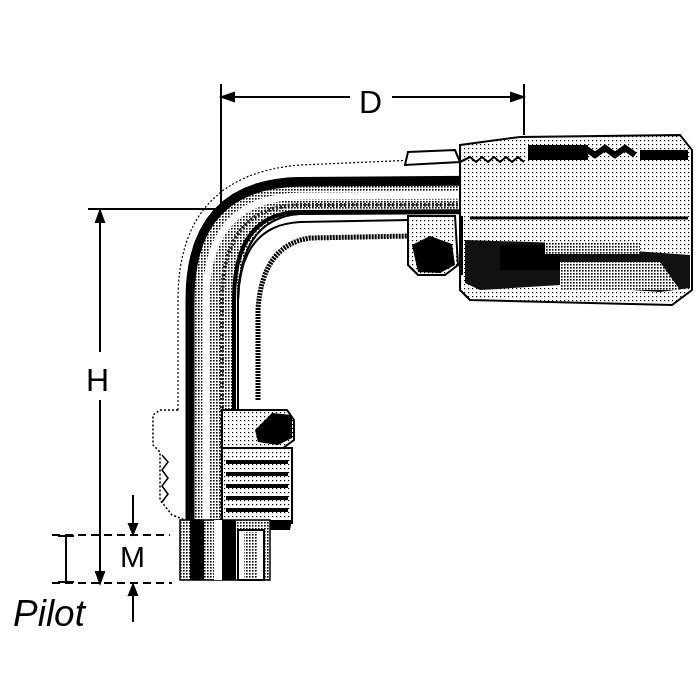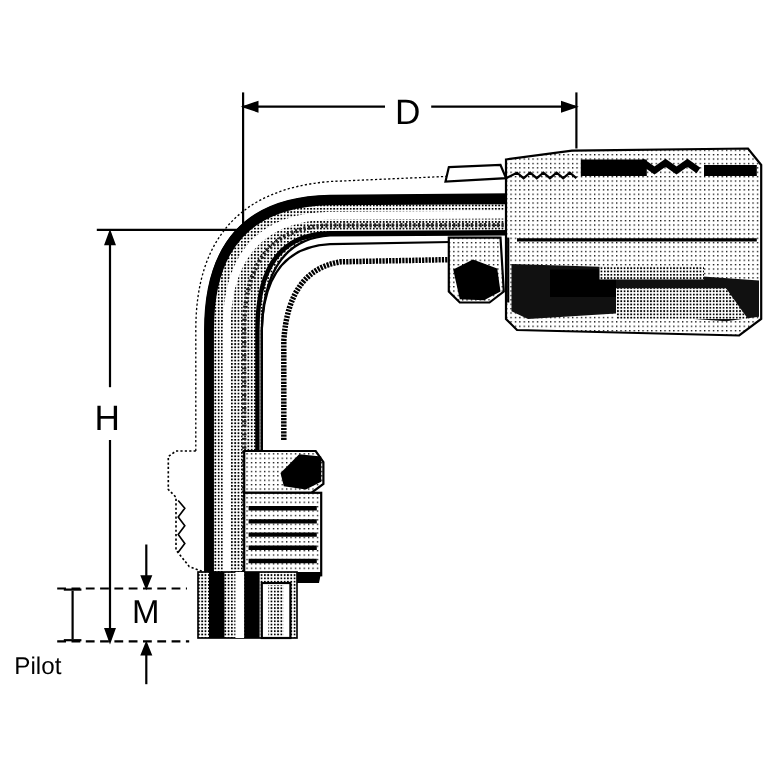--- a/index.html
+++ b/index.html
@@ -4,21 +4,21 @@
 <style>
   html, body { margin:0; padding:0; background:#ffffff; }
   body { width:700px; height:700px; position:relative; overflow:hidden;
          font-family:"Liberation Sans", sans-serif; }
   #stage { position:absolute; left:0; top:0; width:700px; height:700px; }
   .lbl { position:absolute; font-family:"Liberation Sans", sans-serif; color:#000;
          line-height:1; }
   .lbl-d { left:359px; top:86px; font-size:32px; }
   .lbl-h { left:86px; top:364px; font-size:32px; }
   .lbl-m { left:120px; top:542px; font-size:30px; }
-  .lbl-pilot { left:13px; top:595px; font-size:22px; }
+  .lbl-pilot { left:13px; top:595px; font-size:37px;font-style:italic; }
 </style>
 </head>
 <body>
 
 <div id="stage">
 <svg width="700" height="700" viewBox="0 0 700 700" xmlns="http://www.w3.org/2000/svg">
   <defs>
     <pattern id="dots" width="3" height="3" patternUnits="userSpaceOnUse">
       <rect width="3" height="3" fill="#ffffff"></rect>
       <rect width="1.6" height="1.6" fill="#000"></rect>

